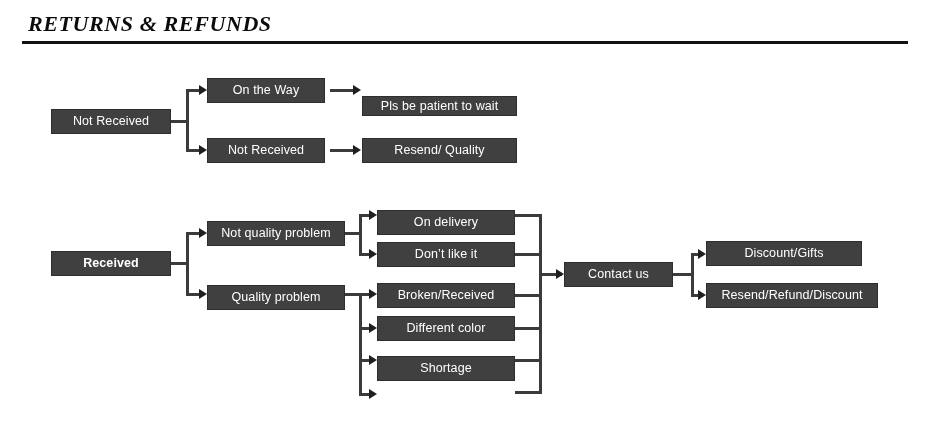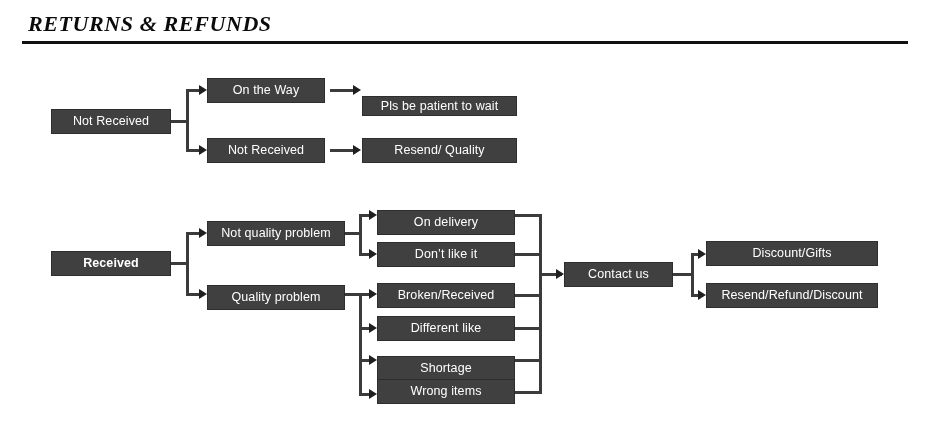--- a/index.html
+++ b/index.html
@@ -165,25 +165,24 @@
     <div class="arrow" style="left:369px; top:309px;"></div>
     <div class="hline" style="left:359px; top:347px; width:13px;"></div>
     <div class="arrow" style="left:369px; top:343px;"></div>
 
     <div class="node" style="left:377px; top:164px; width:138px; height:25px;">On delivery</div>
 
     <div class="node" style="left:377px; top:196px; width:138px; height:25px;">Don’t like it</div>
 
     <div class="node" style="left:377px; top:237px; width:138px; height:25px;">Broken/Received</div>
 
-    <div class="node" style="left:377px; top:270px; width:138px; height:25px;">Different like</div>
+    <div class="node" style="left:377px; top:270px; width:138px; height:25px;">Different color</div>
 
     <div class="node" style="left:377px; top:301px; width:138px; height:25px;margin-top:9px;">Shortage</div>
 
-    <div class="node" style="left:377px; top:333px; width:138px; height:25px;">Wrong items</div>
 
     <div class="hline" style="left:515px; top:168px; width:27px;"></div>
     <div class="hline" style="left:515px; top:207px; width:27px;"></div>
     <div class="hline" style="left:515px; top:248px; width:27px;"></div>
     <div class="hline" style="left:515px; top:281px; width:27px;"></div>
     <div class="hline" style="left:515px; top:313px; width:27px;"></div>
     <div class="hline" style="left:515px; top:345px; width:27px;"></div>
     <div class="vline" style="left:539px; top:168px; height:180px;"></div>
 
     <div class="hline" style="left:539px; top:227px; width:23px;"></div>
@@ -191,18 +190,18 @@
 
     <div class="node" style="left:564px; top:216px; width:109px; height:25px;">Contact us</div>
 
     <div class="hline" style="left:673px; top:227px; width:21px;"></div>
     <div class="vline" style="left:691px; top:207px; height:44px;"></div>
     <div class="hline" style="left:691px; top:207px; width:12px;"></div>
     <div class="arrow" style="left:698px; top:203px;"></div>
     <div class="hline" style="left:691px; top:248px; width:12px;"></div>
     <div class="arrow" style="left:698px; top:244px;"></div>
 
-    <div class="node" style="left:706px; top:195px; width:172px; height:25px;">Discount/Gifts</div>
+    <div class="node" style="left:706px; top:195px; width:156px; height:25px;">Discount/Gifts</div>
 
     <div class="node" style="left:706px; top:237px; width:172px; height:25px;">Resend/Refund/Discount</div>
 
   </div>
 </div>
 
 </body></html>

